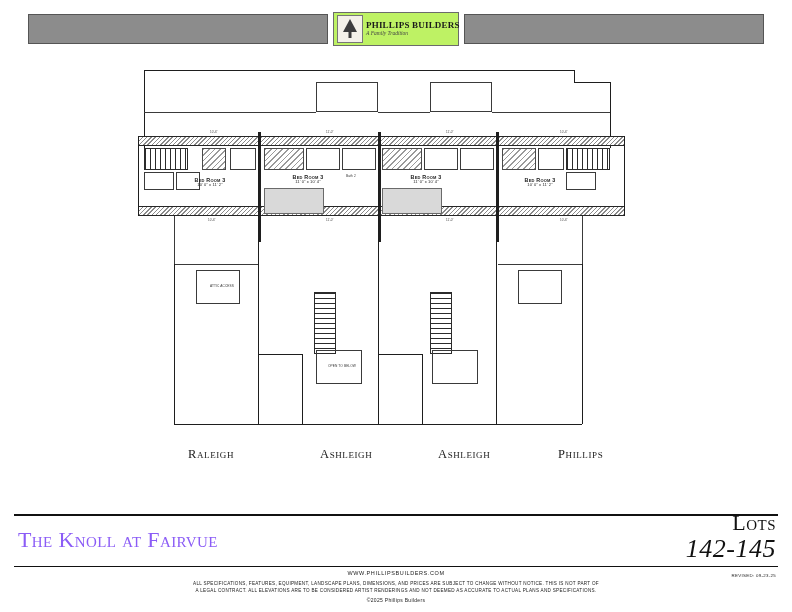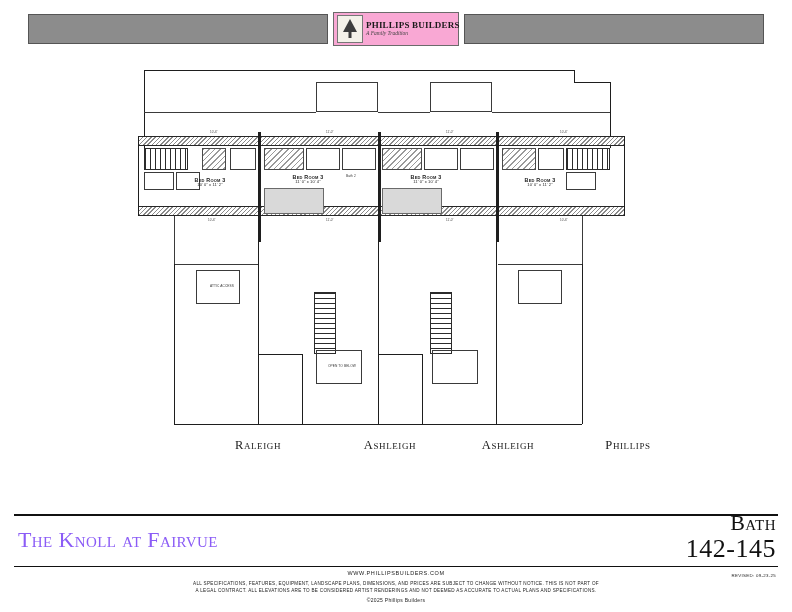--- a/index.html
+++ b/index.html
@@ -43,21 +43,21 @@
   .band-left { left: 0; width: 300px; }
   .band-right { right: 0; width: 300px; }
 
   .logo-box {
     position: absolute;
     left: 50%;
     transform: translateX(-50%);
     top: -2px;
     width: 126px;
     height: 34px;
-    background: #f9a8d4;
+    background: #bef264;
     border: 1px solid #6b6b6b;
     box-sizing: border-box;
     display: flex;
     align-items: center;
     padding-left: 3px;
   }
   .logo-mark {
     width: 24px;
     height: 26px;
     border: 1px solid #777;
@@ -224,23 +224,22 @@
   
   .unit-names {
     position: absolute;
     left: 130px;
     top: 430px;
     width: 540px;
     height: 18px;
   }
   .unit-name {
     position: absolute;
-    top: 8px;
+    top: 17px;
     width: 140px;
-    text-align: center;
     font-family: "Liberation Serif", serif;
     font-size: 12.5px;
     font-variant: small-caps;
     letter-spacing: 0.6px;
     color: #1a1a1a;
   }
 
   .plan-title {
     position: absolute;
     left: 0;
@@ -286,20 +285,21 @@
     font-size: 22px;
     font-variant: small-caps;
     letter-spacing: 0.5px;
     line-height: 1;
   }
   .lots-value {
     font-size: 26px;
     letter-spacing: 0.5px;
     line-height: 1.05;
     margin-top: 1px;
+    font-style: italic;
   }
   .footer-rule2 {
     position: absolute;
     left: 14px;
     top: 566px;
     width: 764px;
     height: 1px;
     background: #111;
   }
   .website {
@@ -475,21 +475,21 @@
     <div class="unit-name" style="left:58px;">Raleigh</div>
     <div class="unit-name" style="left:190px;">Ashleigh</div>
     <div class="unit-name" style="left:308px;">Ashleigh</div>
     <div class="unit-name" style="left:428px;">Phillips</div>
   </div>
 
 
   <div class="footer-rule"></div>
   <div class="project-title">The Knoll at Fairvue</div>
   <div class="lots-wrap">
-    <div class="lots-label">Bath</div>
+    <div class="lots-label">Lots</div>
     <div class="lots-value">142-145</div>
   </div>
   <div class="footer-rule2"></div>
   <div class="website">WWW.PHILLIPSBUILDERS.COM</div>
   <div class="revised">REVISED: 09-23-25</div>
   <div class="disclaimer">
     <div>ALL SPECIFICATIONS, FEATURES, EQUIPMENT, LANDSCAPE PLANS, DIMENSIONS, AND PRICES ARE SUBJECT TO CHANGE WITHOUT NOTICE. THIS IS NOT PART OF</div>
     <div>A LEGAL CONTRACT. ALL ELEVATIONS ARE TO BE CONSIDERED ARTIST RENDERINGS AND NOT DEEMED AS ACCURATE TO ACTUAL PLANS AND SPECIFICATIONS.</div>
   </div>
   <div class="copyright">©2025 Phillips Builders</div>

